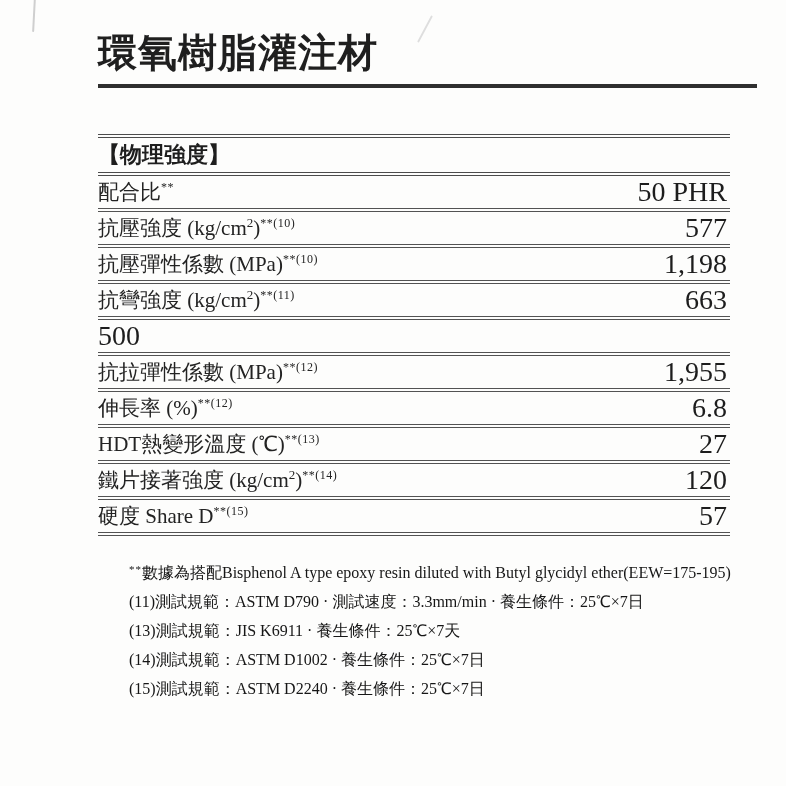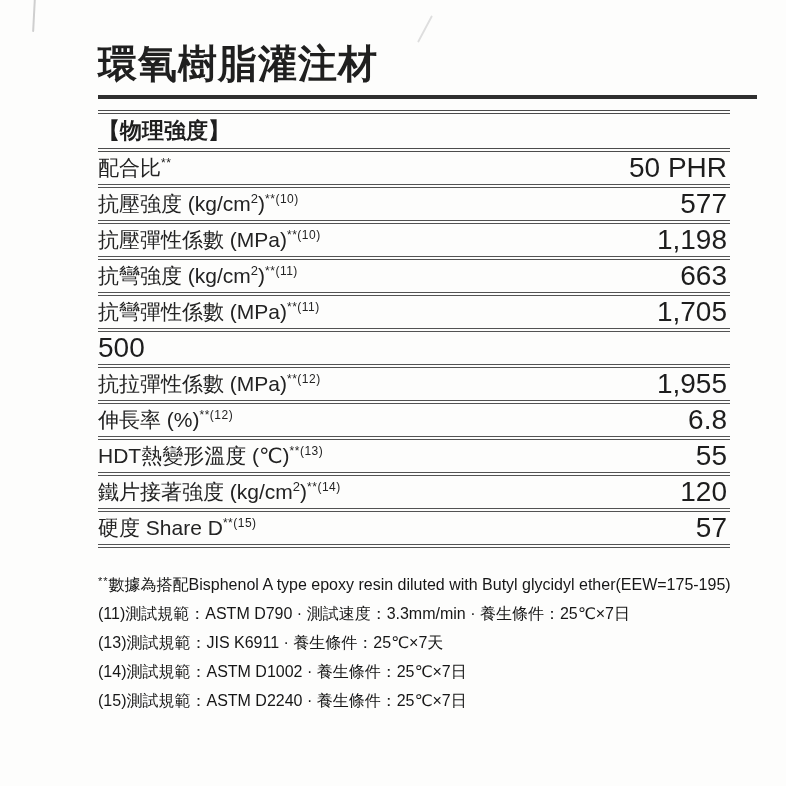--- a/index.html
+++ b/index.html
@@ -6,22 +6,23 @@
   html, body {
     width: 786px; height: 786px;
     background: #fdfdfc;
     font-family: "Liberation Sans", "DejaVu Sans", sans-serif;
     color: #222;
     overflow: hidden;
     position: relative;
   }
   .page {
     position: absolute;
-    left: 98px; top: 15px;
+    left: 98px; top: 4px;
     width: 660px;
+    font-family: Liberation Serif, serif;
   }
   
   .artifact-1 {
     position: absolute; left: 33px; top: -2px;
     width: 2px; height: 34px;
     background: #cfcfcf; transform: rotate(3deg);
     border-radius: 2px;
   }
   .artifact-2 {
     position: absolute; left: 424px; top: 14px;
@@ -39,21 +40,21 @@
     line-height: 46px;
   }
   .title-rule {
     margin-top: 8px;
     width: 659px;
     height: 4px;
     background: #2f2f2f;
   }
   
   .data-table {
-    margin-top: 11px;
+    margin-top: 46px;
     width: 632px;
     border-top: 4px double #4c4c4c;
   }
   .thead-row {
     height: 38px;
     display: flex;
     align-items: center;
     font-size: 22px;
     font-weight: 700;
     color: #1e1e1e;
@@ -82,20 +83,21 @@
   }
   .sup-inner {
     font-size: 13px;
     position: relative;
     top: -8px;
   }
   
   .footnotes {
     margin-top: 23px;
     width: 648px;
+    margin-left: 31px;
   }
   .footnote {
     font-size: 16px;
     line-height: 28px;
     color: #161616;
     white-space: nowrap;
   }
   .footnote .fn-sup {
     font-size: 11px;
     position: relative;
@@ -131,42 +133,38 @@
   <div class="t-row">
     <span class="t-label"><span>抗壓彈性係數 (MPa)</span><span class="sup-inner"></span><span></span><span class="sup">**(10)</span></span>
     <span class="t-value">1,198</span>
   </div>
 
   <div class="t-row">
     <span class="t-label"><span>抗彎強度 (kg/cm</span><span class="sup-inner">2</span><span>)</span><span class="sup">**(11)</span></span>
     <span class="t-value">663</span>
   </div>
 
-  <div class="t-row">
-    <span class="t-label"><span>抗彎彈性係數 (MPa)</span><span class="sup-inner"></span><span></span><span class="sup">**(11)</span></span>
-    <span class="t-value">1,705</span>
-  </div>
 
   <div class="t-row">
     <span class="t-value">500</span>
   </div>
 
   <div class="t-row">
     <span class="t-label"><span>抗拉彈性係數 (MPa)</span><span class="sup-inner"></span><span></span><span class="sup">**(12)</span></span>
     <span class="t-value">1,955</span>
   </div>
 
   <div class="t-row">
     <span class="t-label"><span>伸長率 (%)</span><span class="sup-inner"></span><span></span><span class="sup">**(12)</span></span>
     <span class="t-value">6.8</span>
   </div>
 
   <div class="t-row">
     <span class="t-label"><span>HDT熱變形溫度 (℃)</span><span class="sup-inner"></span><span></span><span class="sup">**(13)</span></span>
-    <span class="t-value">55</span>
+    <span class="t-value">27</span>
   </div>
 
   <div class="t-row">
     <span class="t-label"><span>鐵片接著強度 (kg/cm</span><span class="sup-inner">2</span><span>)</span><span class="sup">**(14)</span></span>
     <span class="t-value">120</span>
   </div>
 
   <div class="t-row">
     <span class="t-label"><span>硬度 Share D</span><span class="sup-inner"></span><span></span><span class="sup">**(15)</span></span>
     <span class="t-value">57</span>

